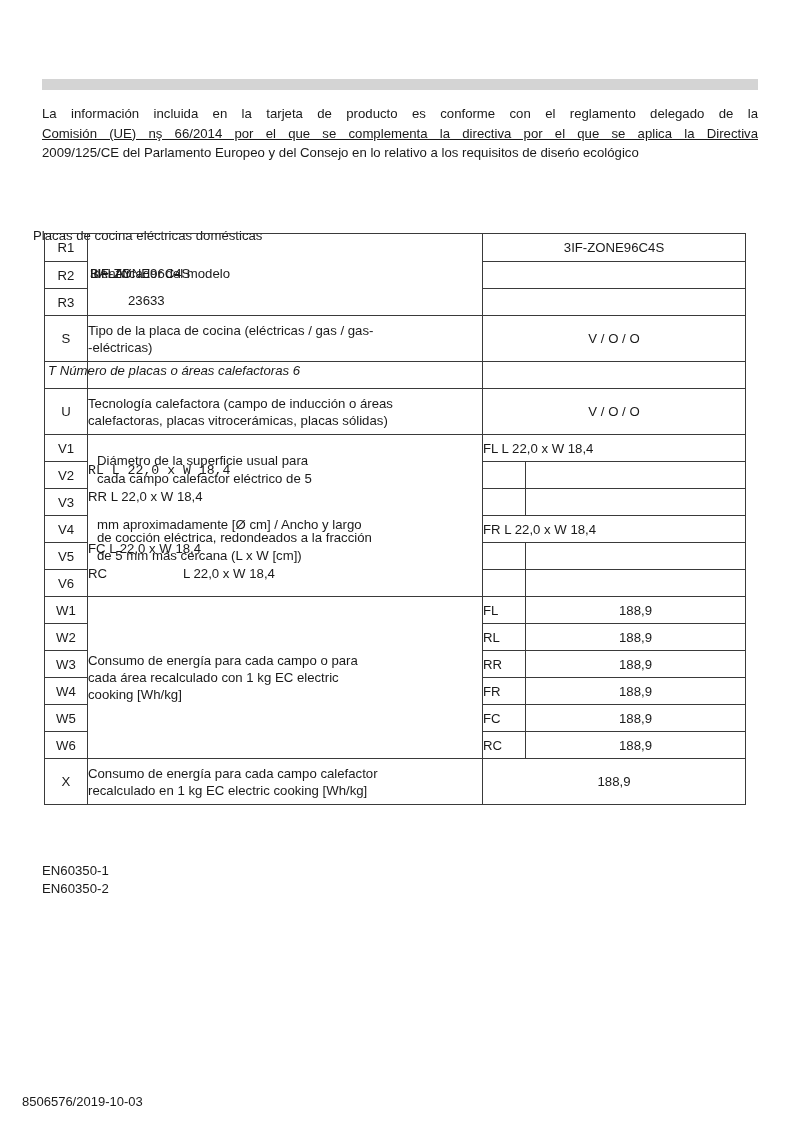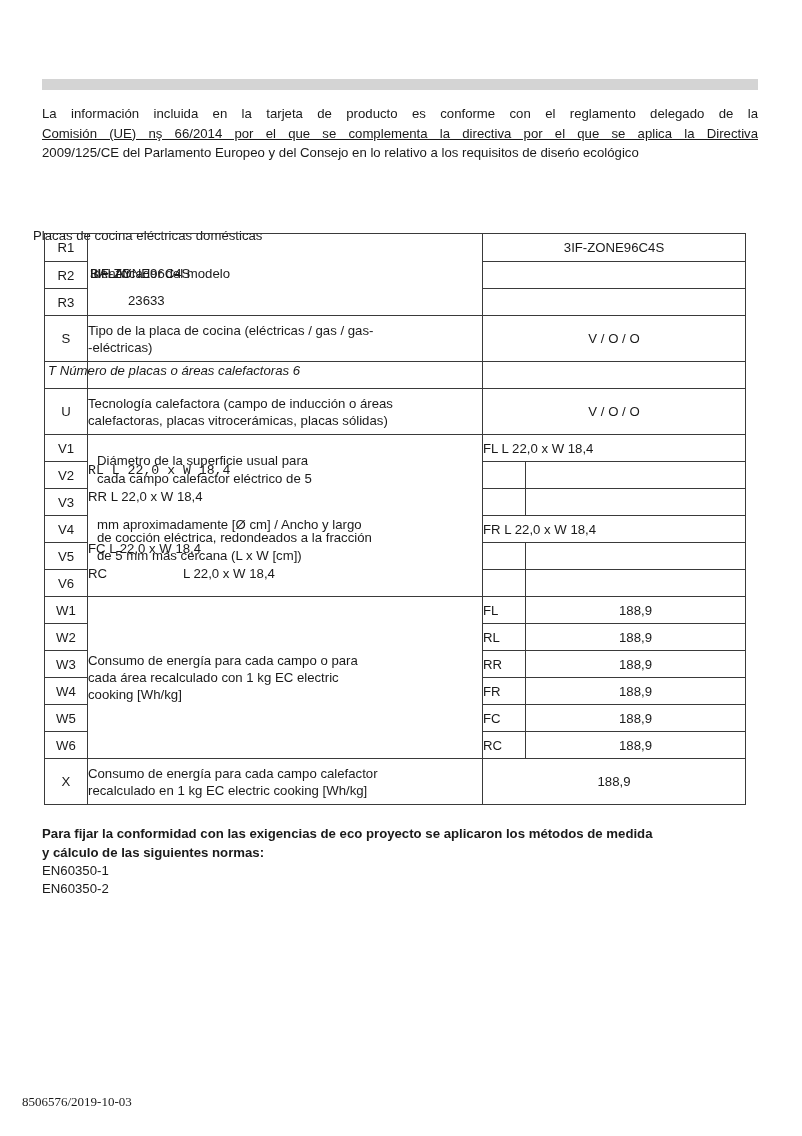--- a/index.html
+++ b/index.html
@@ -76,21 +76,20 @@
     position:absolute; left:42px; top:824px; width:716px;
     font-size:13.2px; font-weight:bold; line-height:19px;
   }
   .norms-list {
     position:absolute; left:42px; top:862px;
     font-size:13.2px; line-height:18px;
   }
   .pagecode {
     position:absolute; left:22px; top:1094px;
     font-size:13px;
-    font-family:Liberation Serif, serif;
   }
 </style>
 </head>
 <body>
 
 <div class="page">
 
   <div class="rule-bar"></div>
 
   <div class="intro">
@@ -238,23 +237,19 @@
   <div class="ov" style="left:88px; top:540px;">FC L 22,0 x W 18,4</div>
   <div class="ov" style="left:88px; top:565px;">RC</div>
   <div class="ov" style="left:183px; top:565px;">L 22,0 x W 18,4</div>
 
   <div class="ov" style="left:97px; top:452px;">Diámetro de la superficie usual para</div>
   <div class="ov" style="left:97px; top:470px;">cada campo calefactor eléctrico de 5</div>
   <div class="ov" style="left:97px; top:516px;">mm aproximadamente [Ø cm] / Ancho y largo</div>
   <div class="ov" style="left:97px; top:529px;">de cocción eléctrica, redondeados a la fracción</div>
   <div class="ov" style="left:97px; top:547px;">de 5 mm más cercana (L x W [cm])</div>
 
-  <div class="norms-head">
-    <div>Para fijar la conformidad con las exigencias de eco proyecto se aplicaron los métodos de medida</div>
-    <div>y cálculo de las siguientes normas:</div>
-  </div>
   <div class="norms-list">
     <div>EN60350-1</div>
     <div>EN60350-2</div>
   </div>
 
   <div class="pagecode">8506576/2019-10-03</div>
 </div>
 
 </body></html>

